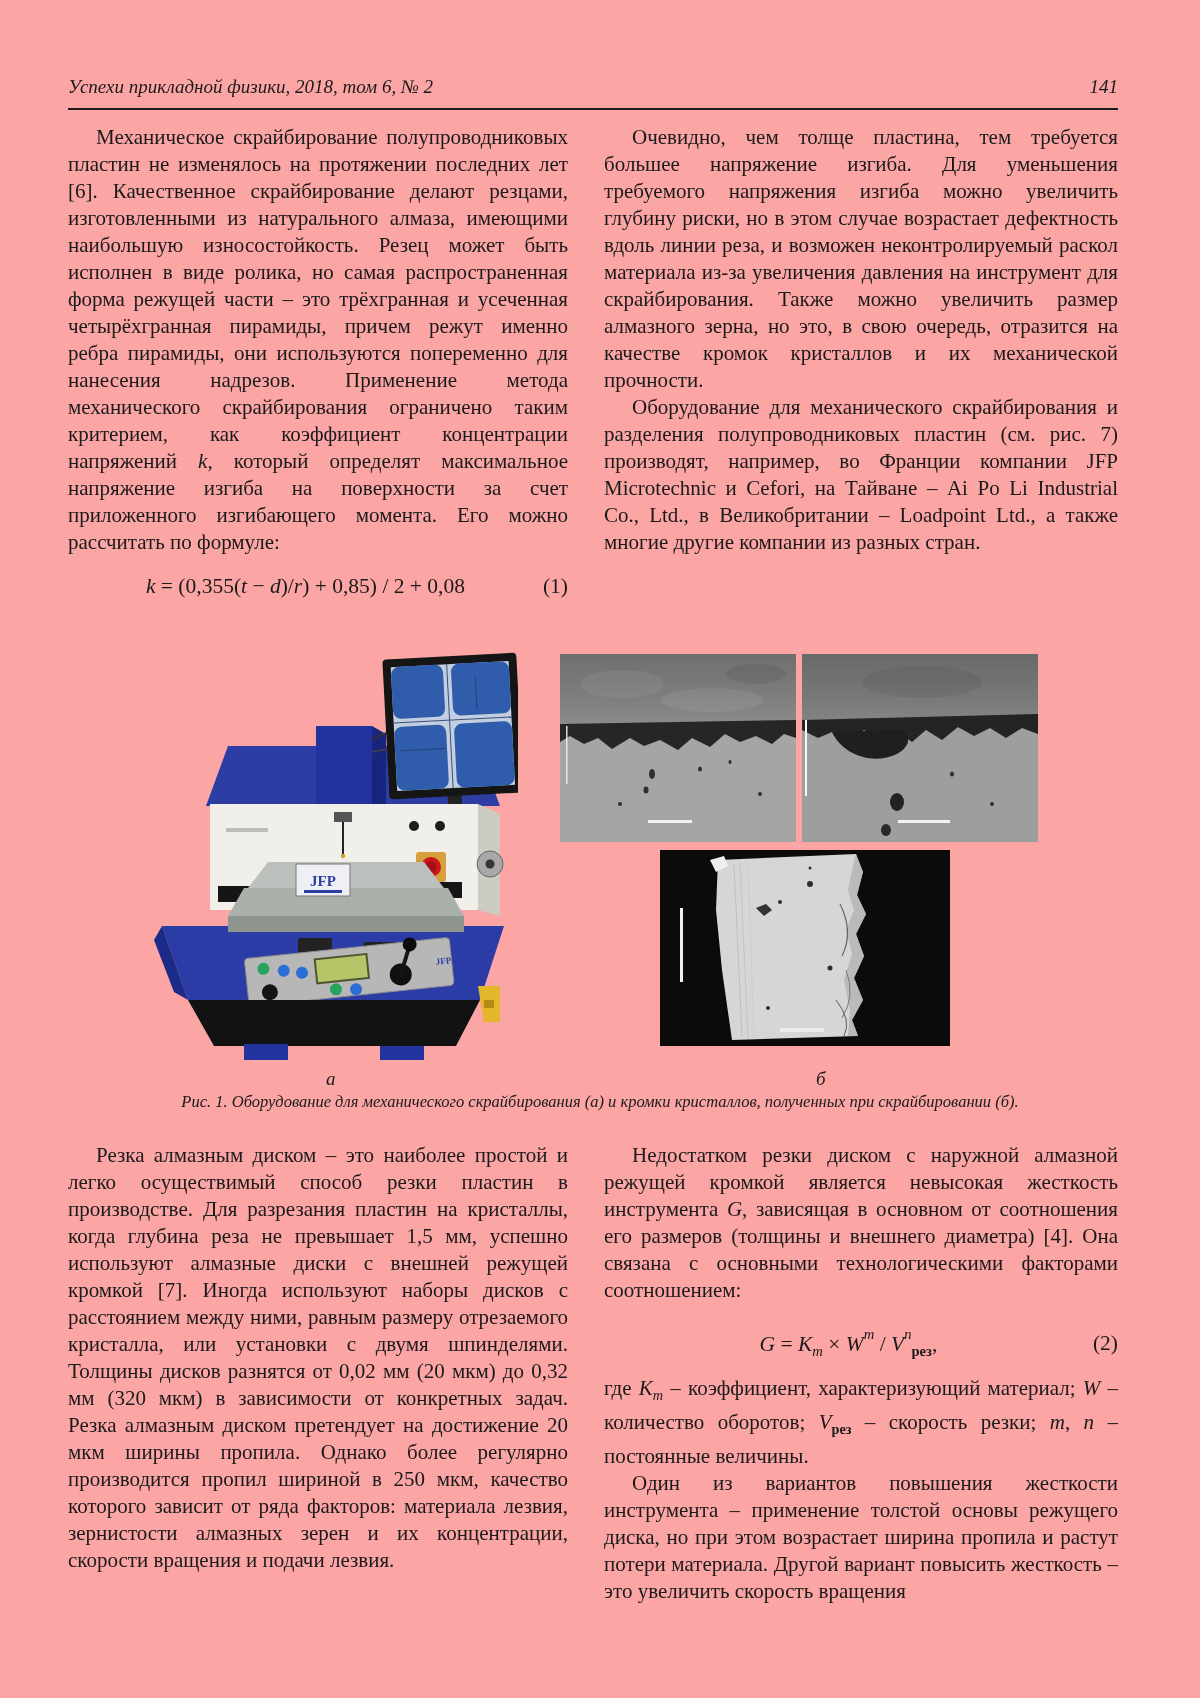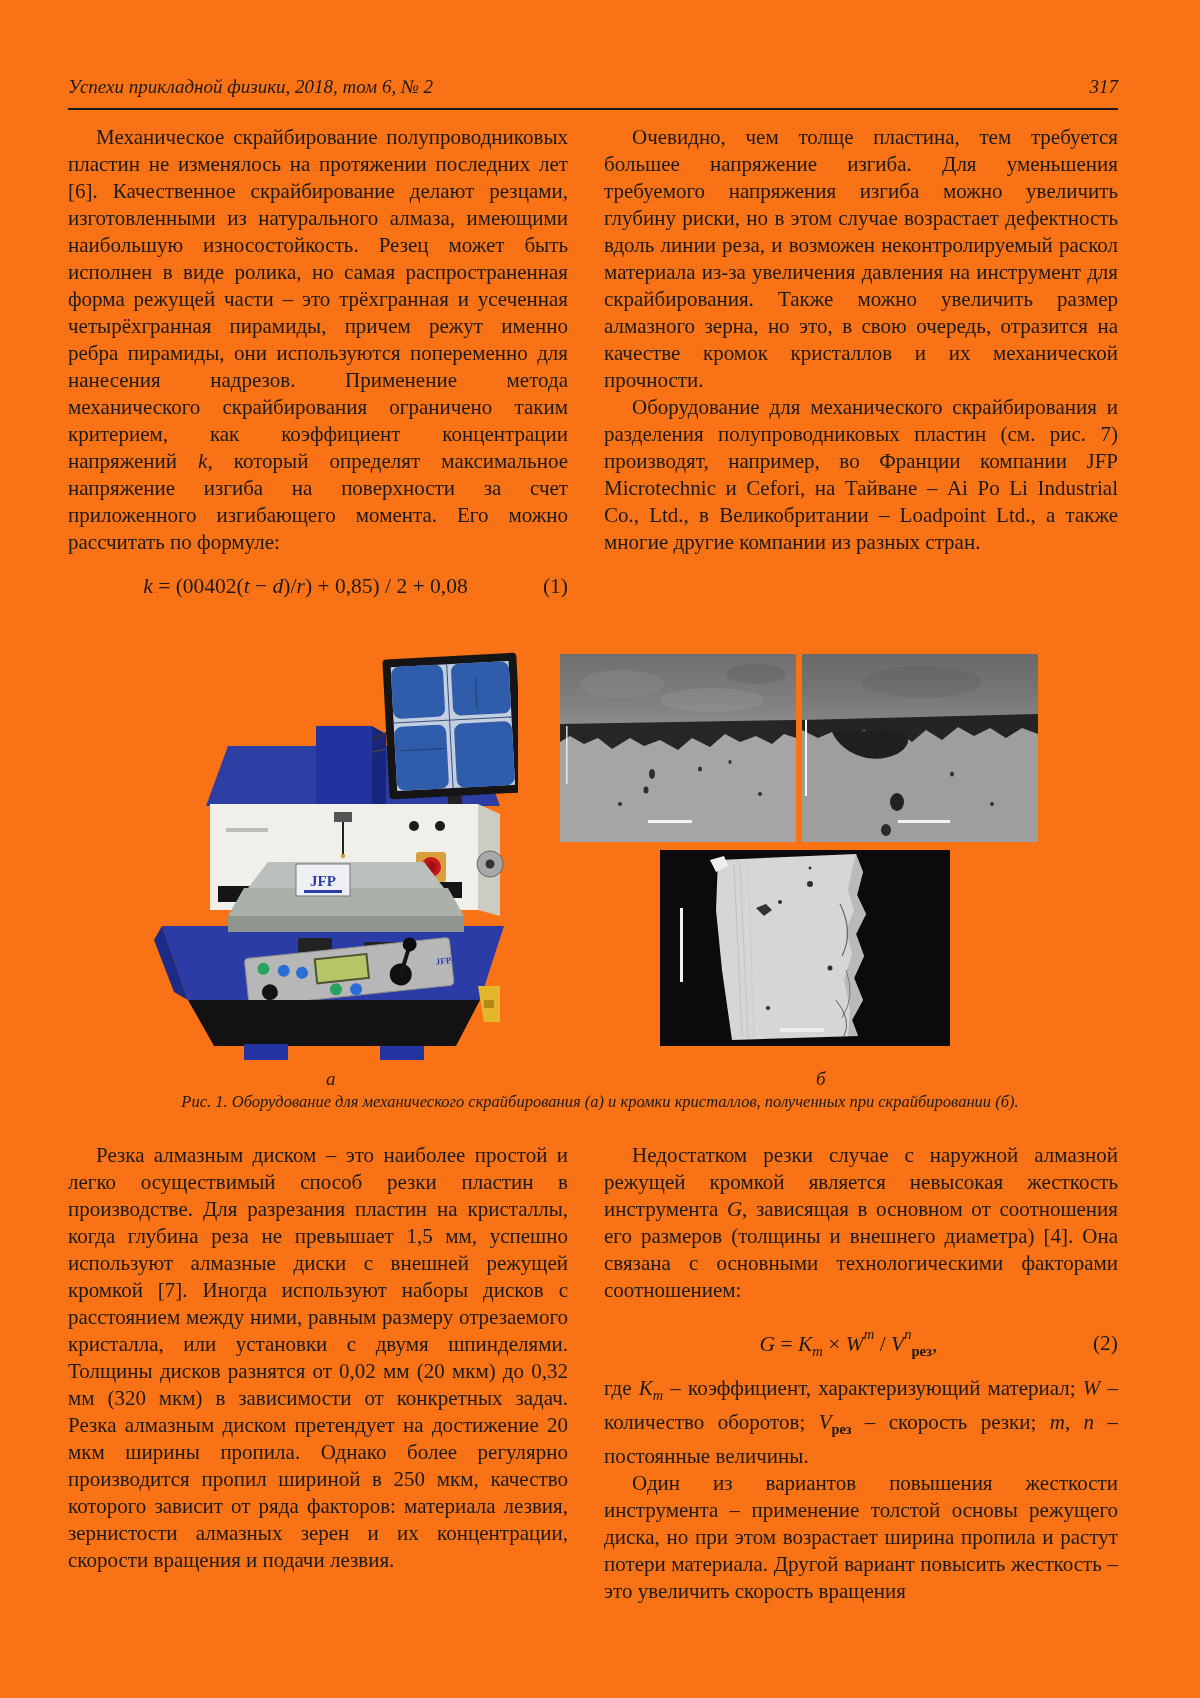--- a/index.html
+++ b/index.html
@@ -1,19 +1,19 @@
 <!DOCTYPE html>
 <html lang="ru"><head>
 <meta charset="utf-8">
 <style>
   html,body{margin:0;padding:0;background:#888;}
   .page{
     position:relative;
     width:1200px;height:1698px;
-    background:#f97316;
+    background:#fca5a5;
     font-family:"Liberation Serif","DejaVu Serif",serif;
     color:#1a1a1a;
     margin:0 auto;
     overflow:hidden;
   }
   .hdr{position:absolute;left:68px;top:76px;width:1050px;height:26px;font-style:italic;font-size:19px;}
   .hdr-journal{position:absolute;left:0;top:0;}
   .hdr-page{position:absolute;right:0;top:0;}
   .rule{position:absolute;left:68px;top:108px;width:1050px;height:2.4px;background:#1a1a1a;}
   .col{position:absolute;font-size:21px;line-height:27px;text-align:justify;}
@@ -40,28 +40,28 @@
   .caption{position:absolute;left:100px;top:1092px;width:1000px;text-align:center;
            font-weight:normal;font-style:italic;font-size:16.5px;line-height:20px;}
 </style>
 </head>
 <body>
 
 <div class="page">
 
   <div class="hdr">
     <span class="hdr-journal">Успехи прикладной физики, 2018, том 6, № 2</span>
-    <span class="hdr-page">317</span>
+    <span class="hdr-page">141</span>
   </div>
   <div class="rule"></div>
 
   <div class="col col-lt">
     <p class="para indent"><span>Механическое скрайбирование полупроводниковых пластин не изменялось на протяжении последних лет [6]. Качественное скрайбирование делают резцами, изготовленными из натурального алмаза, имеющими наибольшую износостойкость. Резец может быть исполнен в виде ролика, но самая распространенная форма режущей части – это трёхгранная и усеченная четырёхгранная пирамиды, причем режут именно ребра пирамиды, они используются попеременно для нанесения надрезов. Применение метода механического скрайбирования ограничено таким критерием, как коэффициент концентрации напряжений </span><span class="seg-i">k</span><span>, который определят максимальное напряжение изгиба на поверхности за счет приложенного изгибающего момента. Его можно рассчитать по формуле:</span></p>
     <div class="formula">
-      <span class="f-body"><span class="seg-i">k</span><span> = (00402(</span><span class="seg-i">t</span><span> − </span><span class="seg-i">d</span><span>)/</span><span class="seg-i">r</span><span>) + 0,85) / 2 + 0,08</span></span>
+      <span class="f-body"><span class="seg-i">k</span><span> = (0,355(</span><span class="seg-i">t</span><span> − </span><span class="seg-i">d</span><span>)/</span><span class="seg-i">r</span><span>) + 0,85) / 2 + 0,08</span></span>
       <span class="f-num">(1)</span>
     </div>
   </div>
 
   <div class="col col-rt">
     <p class="para indent"><span>Очевидно, чем толще пластина, тем требуется большее напряжение изгиба. Для уменьшения требуемого напряжения изгиба можно увеличить глубину риски, но в этом случае возрастает дефектность вдоль линии реза, и возможен неконтролируемый раскол материала из-за увеличения давления на инструмент для скрайбирования. Также можно увеличить размер алмазного зерна, но это, в свою очередь, отразится на качестве кромок кристаллов и их механической прочности.</span></p>
     <p class="para indent"><span>Оборудование для механического скрайбирования и разделения полупроводниковых пластин (см. рис. 7) производят, например, во Франции компании JFP Microtechnic и Cefori, на Тайване – Ai Po Li Industrial Co., Ltd., в Великобритании – Loadpoint Ltd., а также многие другие компании из разных стран.</span></p>
   </div>
 
   <div class="figure">
@@ -225,21 +225,21 @@
     <span class="fig-label fig-label-b">б</span>
   </div>
 
   <div class="caption">Рис. 1. Оборудование для механического скрайбирования (а) и кромки кристаллов, полученных при скрайбировании (б).</div>
 
   <div class="col col-lb">
     <p class="para indent"><span>Резка алмазным диском – это наиболее простой и легко осуществимый способ резки пластин в производстве. Для разрезания пластин на кристаллы, когда глубина реза не превышает 1,5 мм, успешно используют алмазные диски с внешней режущей кромкой [7]. Иногда используют наборы дисков с расстоянием между ними, равным размеру отрезаемого кристалла, или установки с двумя шпинделями. Толщины дисков разнятся от 0,02 мм (20 мкм) до 0,32 мм (320 мкм) в зависимости от конкретных задач. Резка алмазным диском претендует на достижение 20 мкм ширины пропила. Однако более регулярно производится пропил шириной в 250 мкм, качество которого зависит от ряда факторов: материала лезвия, зернистости алмазных зерен и их концентрации, скорости вращения и подачи лезвия.</span></p>
   </div>
 
   <div class="col col-rb">
-    <p class="para indent"><span>Недостатком резки случае с наружной алмазной режущей кромкой является невысокая жесткость инструмента </span><span class="seg-i">G</span><span>, зависящая в основном от соотношения его размеров (толщины и внешнего диаметра) [4]. Она связана с основными технологическими факторами соотношением:</span></p>
+    <p class="para indent"><span>Недостатком резки диском с наружной алмазной режущей кромкой является невысокая жесткость инструмента </span><span class="seg-i">G</span><span>, зависящая в основном от соотношения его размеров (толщины и внешнего диаметра) [4]. Она связана с основными технологическими факторами соотношением:</span></p>
     <div class="formula">
       <span class="f-body"><span class="seg-i">G</span><span> = </span><span class="seg-i">K</span><span class="seg-subi">m</span><span> × </span><span class="seg-i">W</span><span class="seg-supi">m</span><span> / </span><span class="seg-i">V</span><span class="seg-supi">n</span><span class="seg-sub">рез</span><span>,</span></span>
       <span class="f-num">(2)</span>
     </div>
     <p class="para"><span>где </span><span class="seg-i">K</span><span class="seg-subi">m</span><span> – коэффициент, характеризующий материал; </span><span class="seg-i">W</span><span> – количество оборотов; </span><span class="seg-i">V</span><span class="seg-sub">рез</span><span> – скорость резки; </span><span class="seg-i">m</span><span>, </span><span class="seg-i">n</span><span> – постоянные величины.</span></p>
     <p class="para indent"><span>Один из вариантов повышения жесткости инструмента – применение толстой основы режущего диска, но при этом возрастает ширина пропила и растут потери материала. Другой вариант повысить жесткость – это увеличить скорость вращения</span></p>
   </div>
 
 </div>
 

